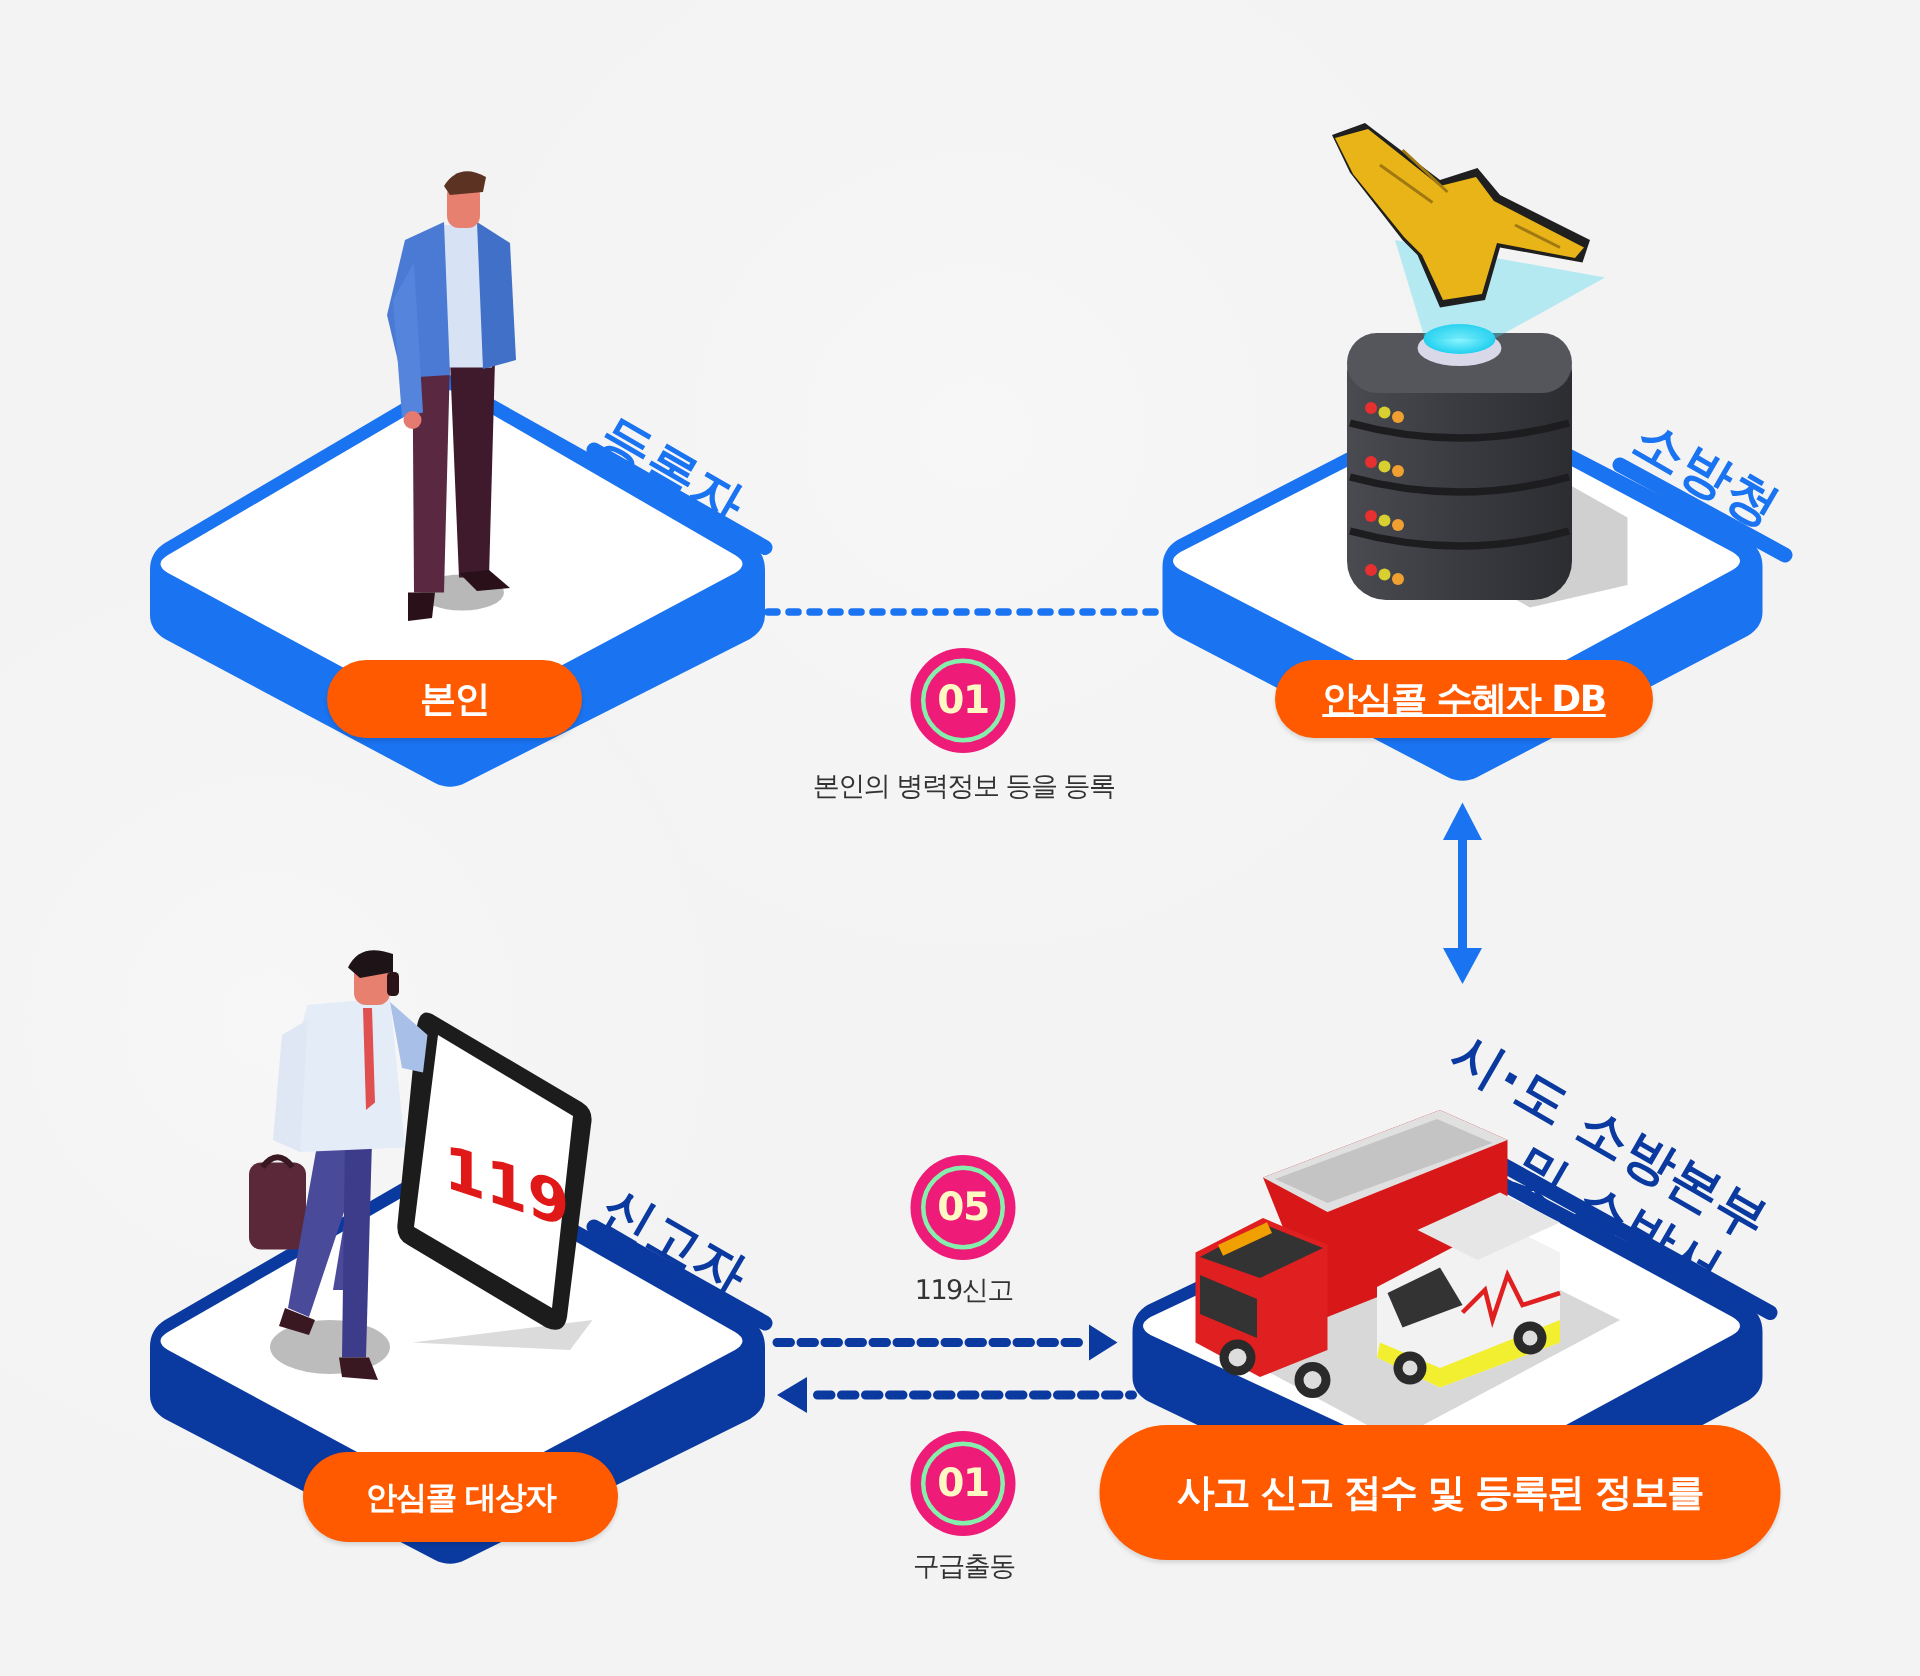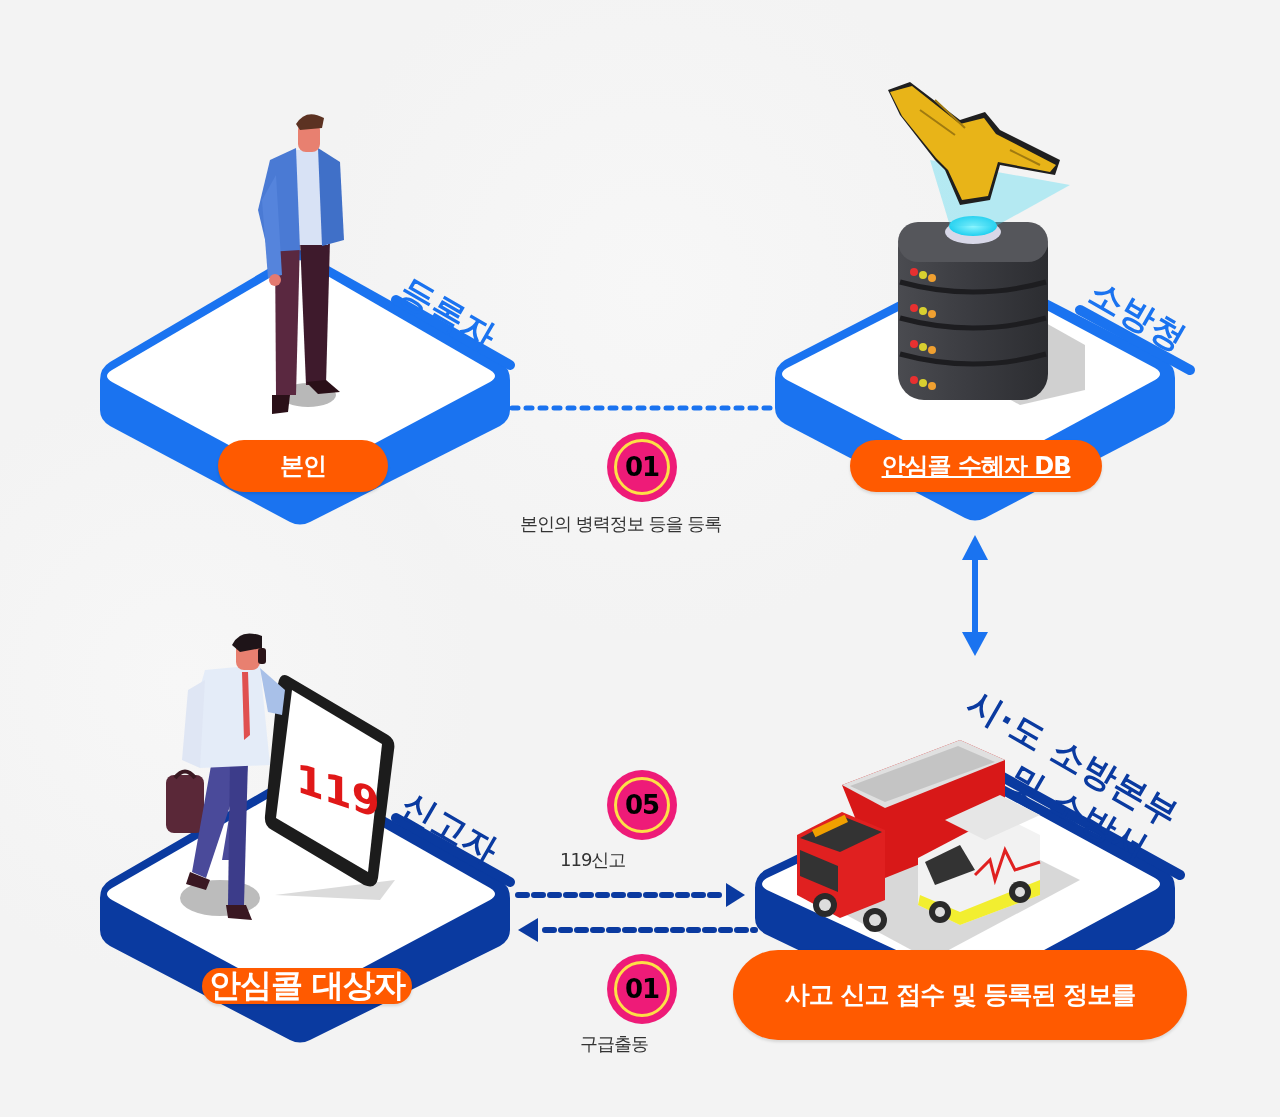--- a/index.html
+++ b/index.html
@@ -23,26 +23,26 @@
   }
   .role-label {
     position: absolute; font-weight: bold; letter-spacing: 1px;
     transform-origin: left top; white-space: nowrap;
   }
   .step-badge {
     position: absolute; width: 70px; height: 70px; border-radius: 50%;
     background: #ee1b78; display: flex; align-items: center; justify-content: center;
   }
   .step-badge .ring {
-    width: 56px; height: 56px; border-radius: 50%; border: 3px solid #fde047;
+    width: 56px; height: 56px; border-radius: 50%; border: 3px solid #86efac;
     box-sizing: border-box; display: flex; align-items: center; justify-content: center;
-    color: #000000; font-weight: bold; font-size: 26px; letter-spacing: -1px;
+    color: #fef9c3; font-weight: bold; font-size: 26px; letter-spacing: -1px;
   }
   .step-caption {
-    position: absolute; font-size: 18px; color: #333; 
+    position: absolute; font-size: 18px; color: #333; text-align: center;
     letter-spacing: -1px; white-space: nowrap;
   }
 </style>
 </head>
 <body>
 
 <div class="bg-circle" style="left:300px;top:-60px;width:700px;height:700px;"></div>
 <div class="bg-circle" style="left:-120px;top:380px;width:600px;height:600px;"></div>
 
 <svg class="layer" width="1280" height="1117" viewBox="0 0 1280 1117">
@@ -208,31 +208,31 @@
 <div class="role-label" style="left:414px;top:268px;font-size:34px;color:#1a73f0;transform:rotate(30deg);">등록자</div>
 <div class="role-label" style="left:1104px;top:270px;font-size:34px;color:#1a73f0;transform:rotate(30deg);">소방청</div>
 <div class="role-label" style="left:416px;top:782px;font-size:34px;color:#0a3aa0;transform:rotate(30deg);">신고자</div>
 <div class="role-label" style="left:982px;top:680px;font-size:34px;color:#0a3aa0;transform:rotate(30deg);line-height:44px;">
   <div>시·도 소방본부</div>
   <div style="padding-left:74px;">및 소방서</div>
 </div>
 
 <div class="pill" style="left:218px;top:440px;width:170px;height:52px;font-size:24px;">본인</div>
 <div class="pill" style="left:850px;top:440px;width:252px;height:52px;font-size:24px;text-decoration:underline;">안심콜 수혜자 DB</div>
-<div class="pill" style="left:202px;top:968px;width:210px;height:36px;font-size:32px;">안심콜 대상자</div>
+<div class="pill" style="left:202px;top:968px;width:210px;height:60px;font-size:21px;">안심콜 대상자</div>
 <div class="pill" style="left:733px;top:950px;width:454px;height:90px;font-size:25px;flex-direction:row;line-height:34px;border-radius:45px;">
   <div>사고 신고 접수 및 등록된 정보를</div>
 </div>
 
 <div class="step-badge" style="left:607px;top:432px;">
   <div class="ring">01</div>
 </div>
 <div class="step-caption" style="left:520px;top:512px;width:245px;">본인의 병력정보 등을 등록</div>
 
 <div class="step-badge" style="left:607px;top:770px;">
   <div class="ring">05</div>
 </div>
-<div class="step-caption" style="left:560px;top:848px;width:125px;">119신고</div>
+<div class="step-caption" style="left:580px;top:848px;width:125px;">119신고</div>
 
 <div class="step-badge" style="left:607px;top:954px;">
   <div class="ring">01</div>
 </div>
 <div class="step-caption" style="left:580px;top:1032px;width:125px;">구급출동</div>
 
 </body></html>

